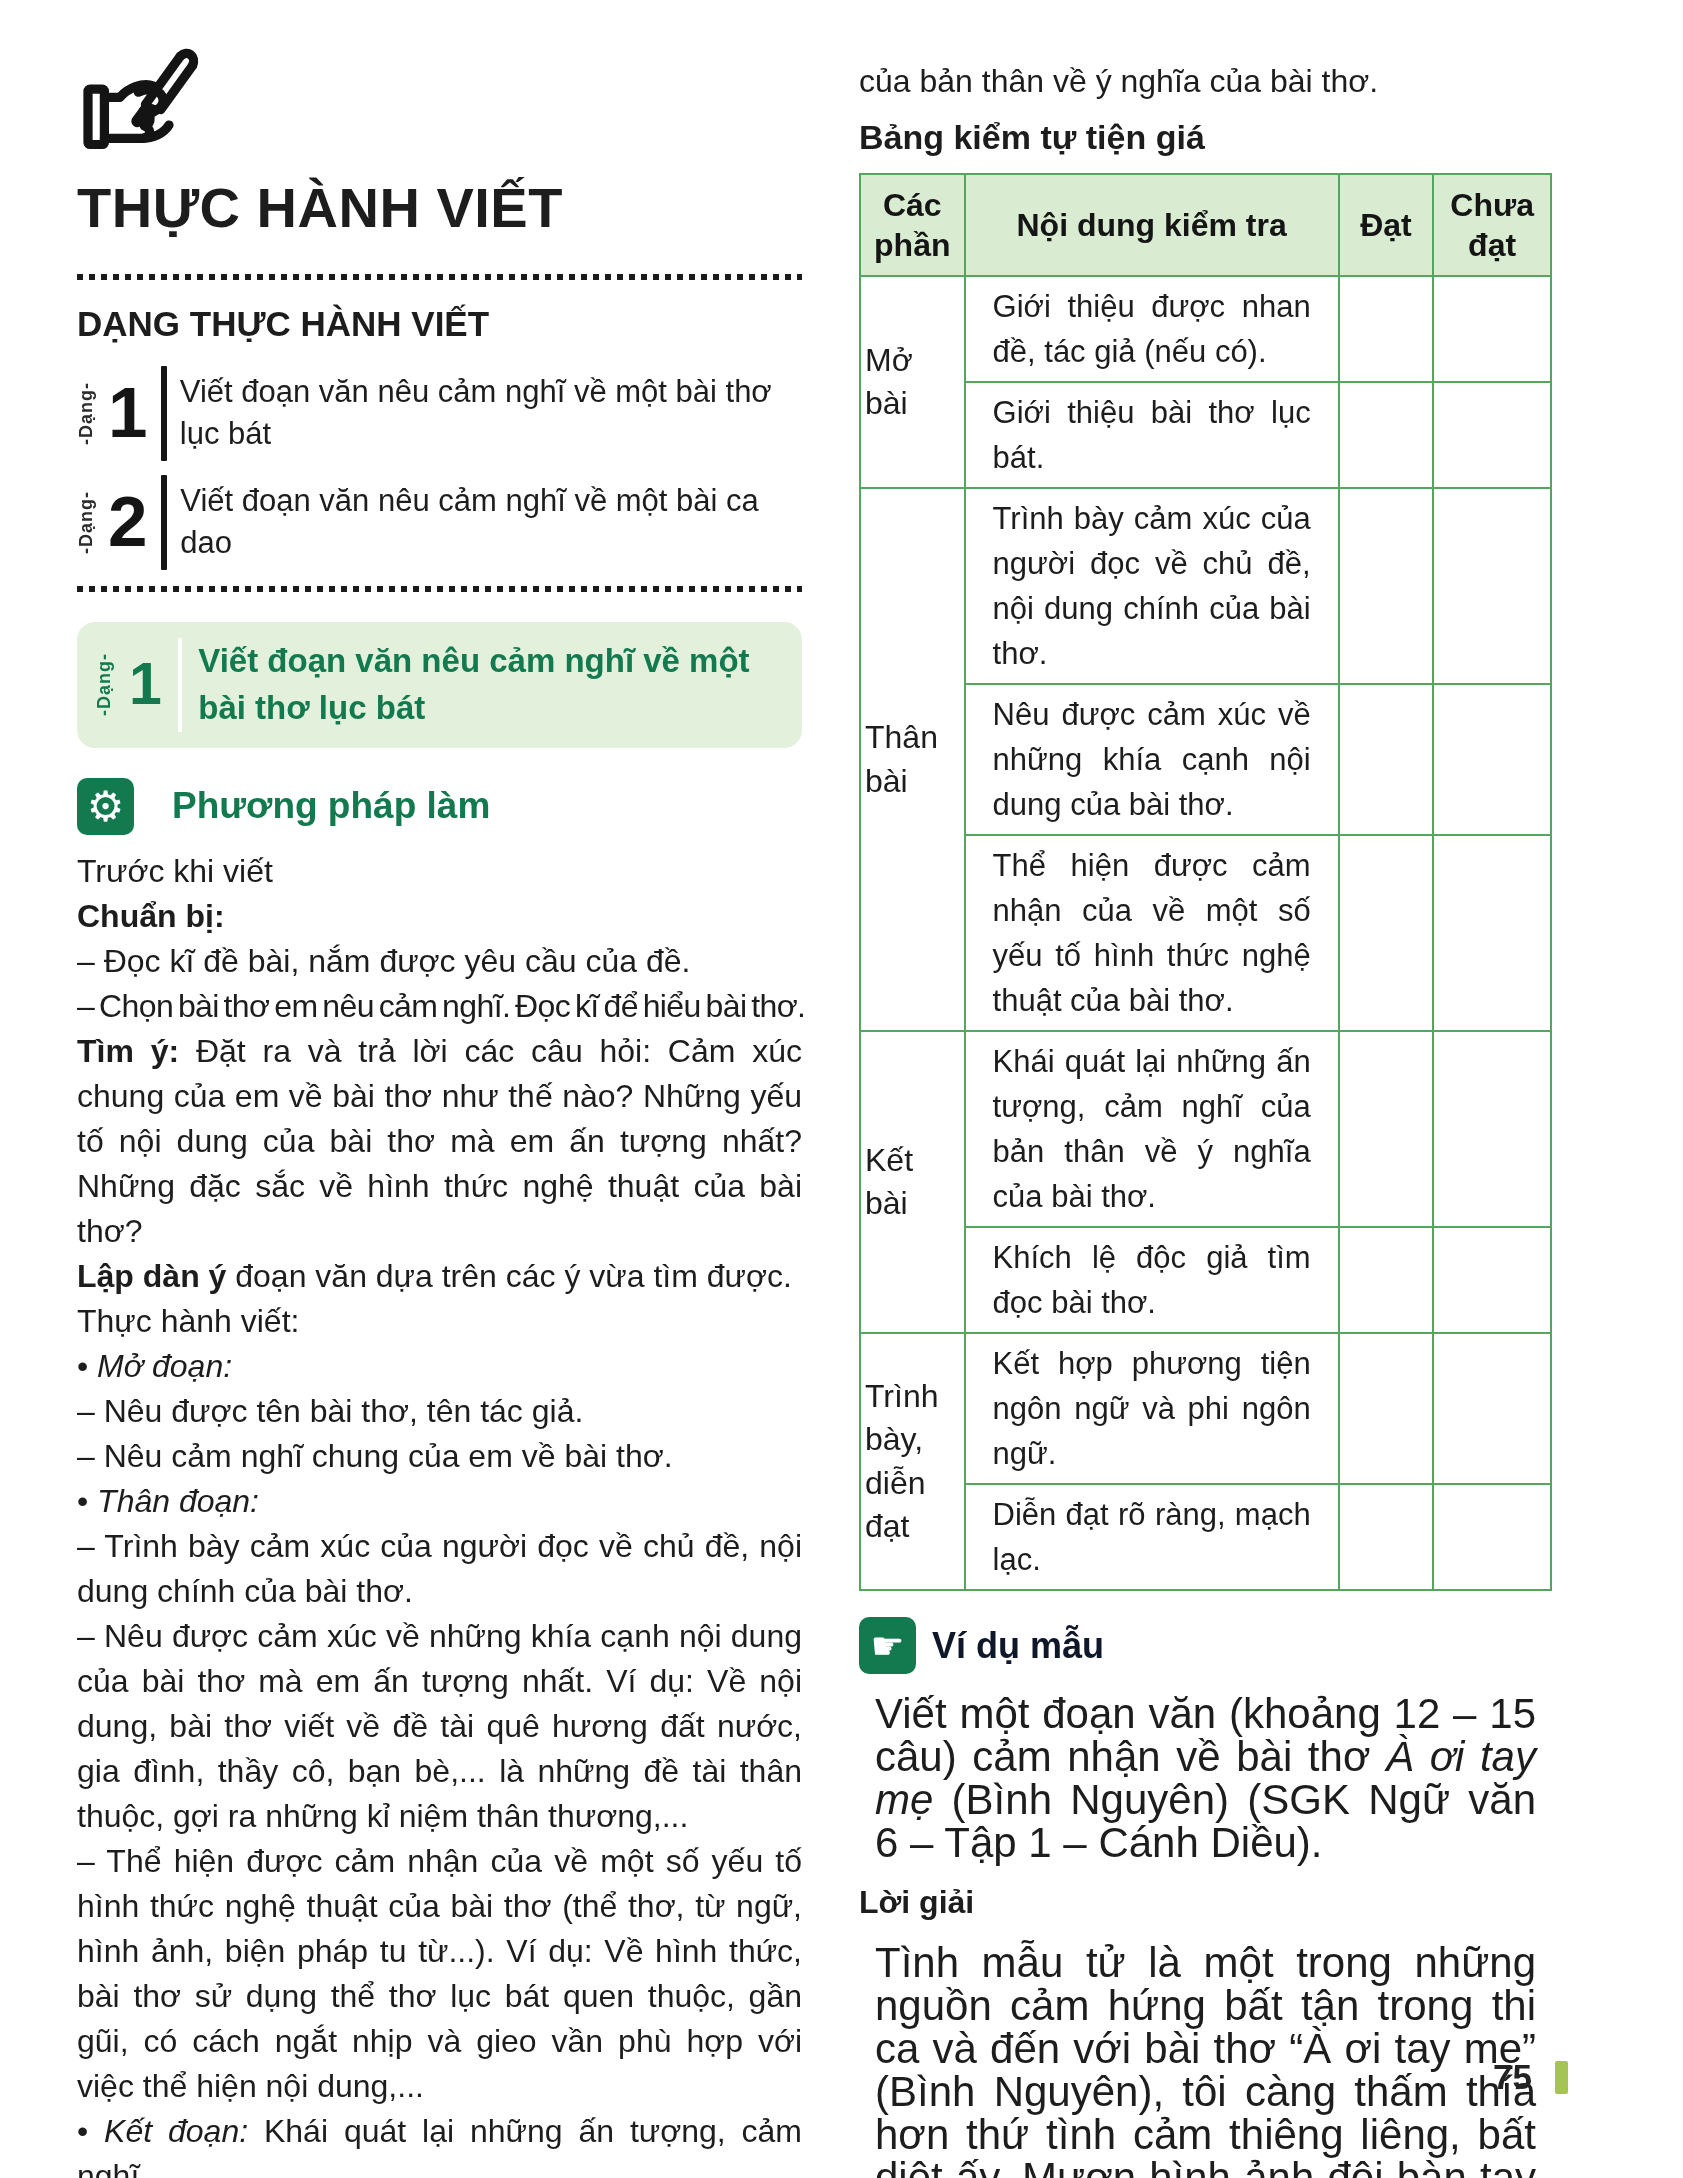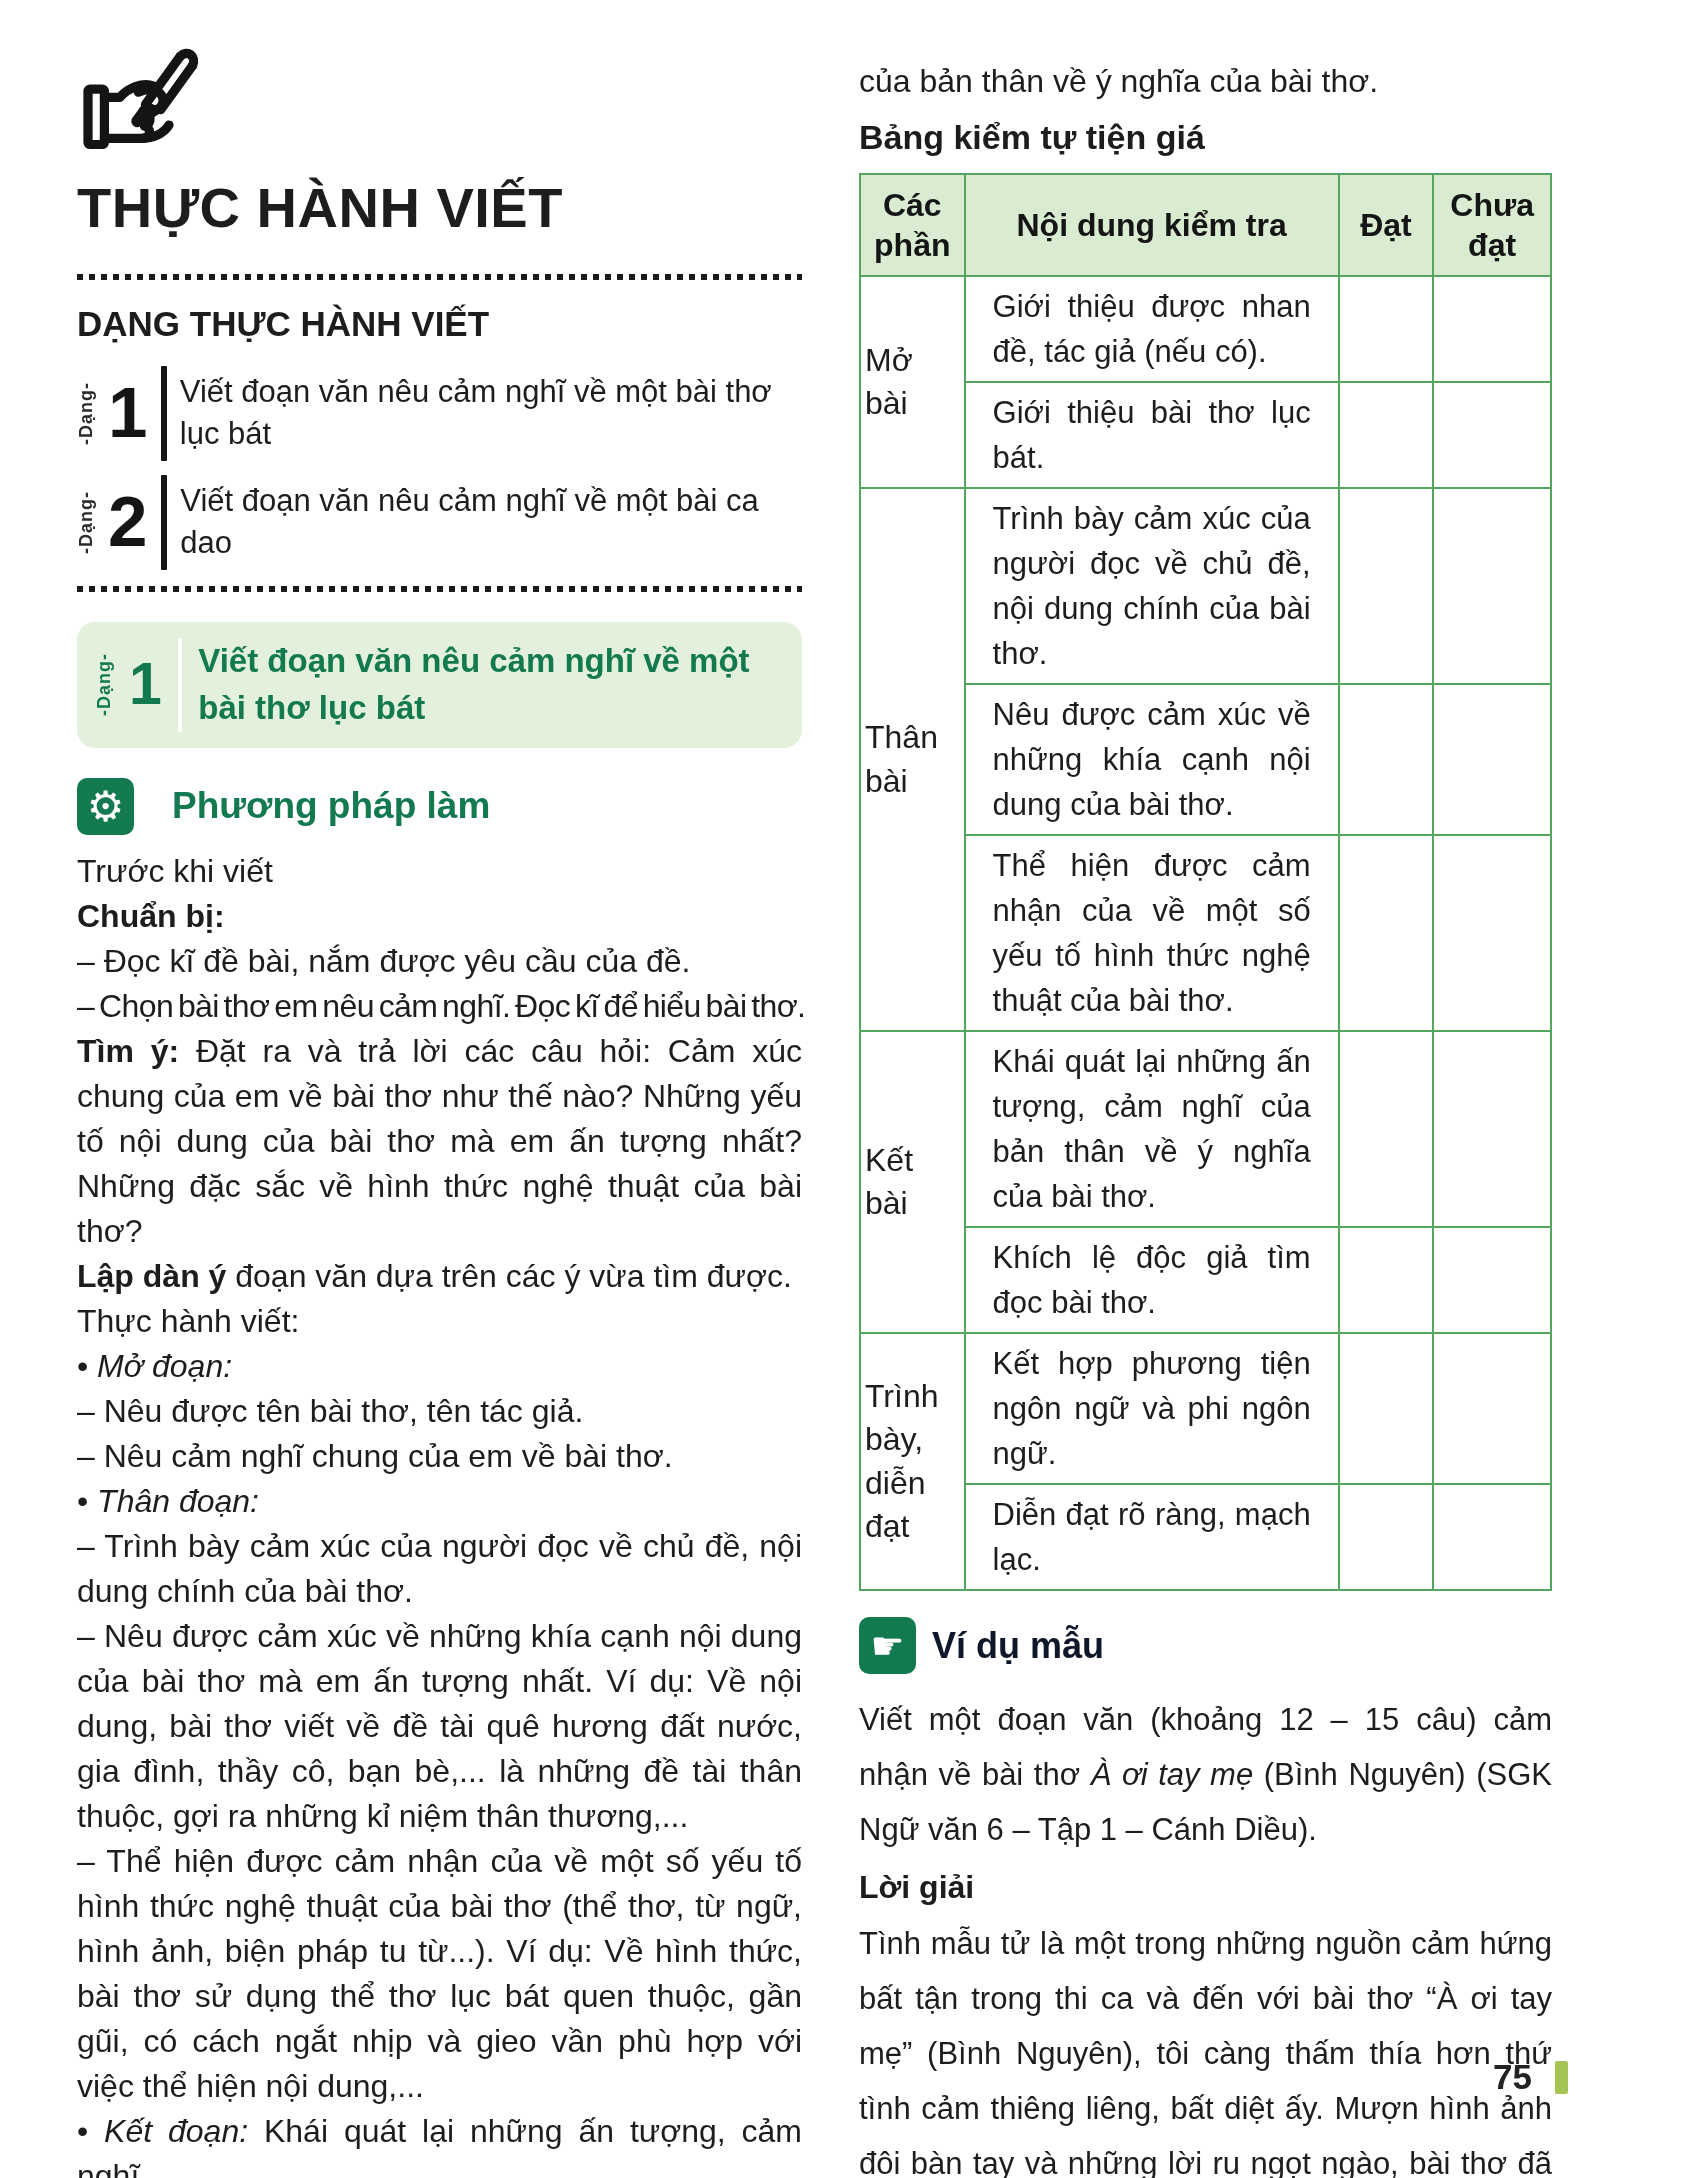--- a/index.html
+++ b/index.html
@@ -49,21 +49,21 @@
   .check-table th.h-content{width:392px;}
   .check-table th.h-dat{width:89px;}
   .check-table th.h-chuadat{width:111px;}
   td.part{vertical-align:middle; font-size:32px; line-height:1.35; padding:6px 4px;}
   td.content{font-size:31px; line-height:45px; text-align:justify; padding:7px 27px; vertical-align:middle;}
   td.check{background:#ffffff;}
 
   .example-head{display:flex; align-items:center; gap:16px; margin:26px 0 18px;}
   .example-head .icon-sq{font-size:38px;}
   .example-title{color:#0f172a; font-weight:bold; font-size:36px;}
-  p.rbody{font-size:31px; line-height:55px; text-align:justify; margin:0;}
+  p.rbody{font-size:42px; line-height:43px; text-align:justify; margin:16px;}
   h4.loigiai{font-size:32px; font-weight:bold; margin:8px 0 6px; line-height:45px;}
 
   .page-num{position:absolute; left:1493px; top:2057px; display:flex; align-items:center; gap:23px;}
   .page-num .n{font-size:35px; font-weight:bold; color:#222;}
   .page-num .bar{width:13px; height:33px; background:#a6c455; border-radius:2px;}
 </style>
 </head>
 <body>
 
 <div class="page">

